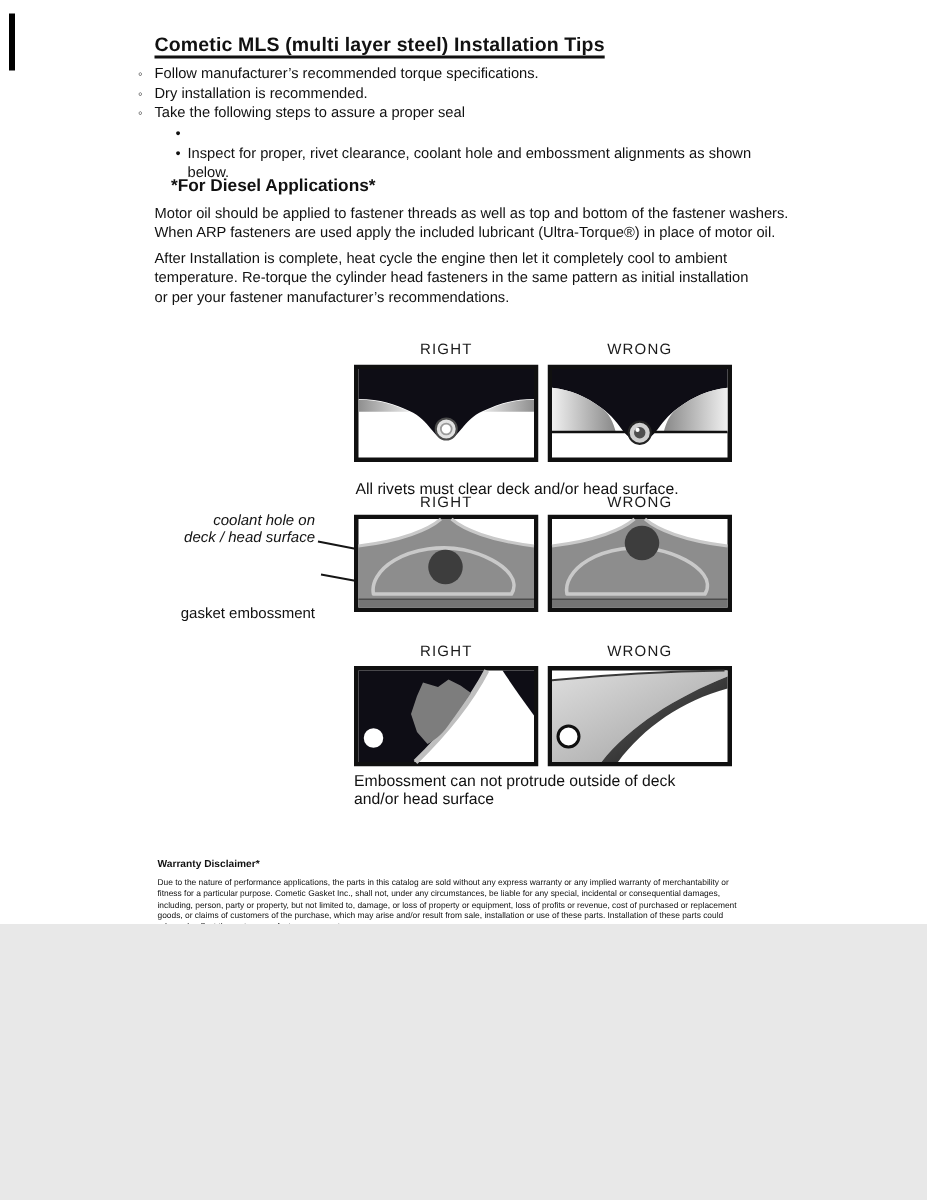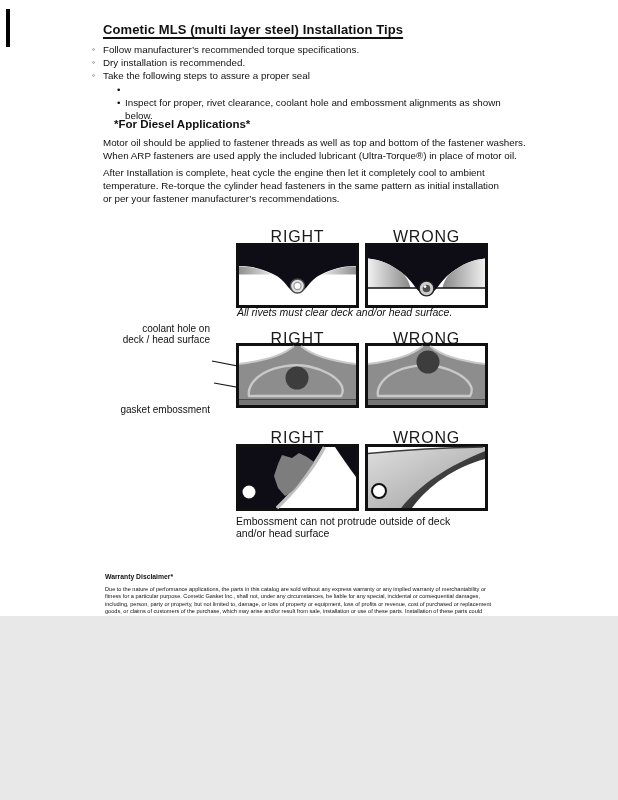--- a/index.html
+++ b/index.html
@@ -17,21 +17,21 @@
   .bullets{position:absolute;left:92px;top:43px;width:430px;font-size:9.8px;line-height:13.2px;}
   .b-row{display:flex;}
   .b-row.sub{padding-left:25px;}
   .b-mark{width:11px;flex:0 0 11px;font-size:8.5px;line-height:13.2px;}
   .b-row.sub .b-mark{width:8px;flex:0 0 8px;font-size:9.8px;}
   .sec-head{position:absolute;left:114px;top:118px;font-size:11.5px;font-weight:bold;}
   .body-par{white-space:pre-line;font-size:9.8px;line-height:13px;}
   .p1{position:absolute;left:103px;top:136px;width:445px;}
   .p2{position:absolute;left:103px;top:166px;width:445px;}
   .p3{position:absolute;left:103px;top:209px;width:445px;}
-  .dlabel{position:absolute;width:123px;text-align:center;font-size:16px;letter-spacing:.8px;color:#1a1a1a;}
+  .dlabel{position:absolute;width:123px;text-align:center;font-size:10px;letter-spacing:.8px;color:#1a1a1a;}
   .dcap{position:absolute;font-size:10.5px;line-height:11.5px;white-space:pre-line;color:#111;}
   .dbox{position:absolute;display:block;}
   .ann{position:absolute;left:85px;width:125px;text-align:right;font-size:10px;line-height:10.8px;white-space:pre-line;}
   .ptr-overlay{position:absolute;left:0;top:330px;pointer-events:none;}
   .warranty{position:absolute;left:105px;top:573px;width:418px;}
   .w-head{font-size:6.8px;font-weight:bold;margin:0 0 6px 0;}
   .wp{font-size:5.6px;line-height:7.35px;white-space:pre-line;margin:0 0 5.5px 0;}
   .footer-code{position:absolute;left:388px;top:750px;font-size:15.5px;letter-spacing:.3px;color:#b91c1c;}
 </style>
 </head>
@@ -113,26 +113,26 @@
     <path fill="url(#g2r)" d="M120,15.5 C107,17 98,21 87,29 C82,32.5 79,38.5 77.5,45 L120,45 Z"></path>
     <line x1="3" y1="45" x2="120" y2="45" stroke="#101010" stroke-width="1.6"></line>
     <path fill="#0e0d15" d="M49,38 C52,44 54,51 61.5,51 C69,51 71,44 74,38 C71,45 68,47.5 61.5,47.5 C55,47.5 52,45 49,38 Z" opacity="0"></path>
     <g>
       <circle cx="61.5" cy="45.5" r="7.4" fill="#cfcfcf" stroke="#222222" stroke-width="1.4"></circle>
       <circle cx="61.5" cy="45.5" r="3.8" fill="#4f4f4f"></circle>
       <circle cx="60" cy="43.6" r="1.4" fill="#fff"></circle>
     </g>
   </svg>
 
-  <div class="dcap" style="left:237px;top:307px;font-style:italic;">All rivets must clear deck and/or head surface.</div>
+  <div class="dcap" style="left:237px;top:321px;">All rivets must clear deck and/or head surface.</div>
 
   <div class="dlabel" style="left:236px;top:330px;">RIGHT</div>
   <div class="dlabel" style="left:365px;top:330px;">WRONG</div>
 
-  <div class="ann" style="top:324px;">coolant hole on
+  <div class="ann" style="top:343px;font-style:italic;">coolant hole on
 deck / head surface</div>
   <div class="ann" style="top:376px;margin-top:29px;">gasket embossment</div>
 
   <svg class="ptr-overlay" width="618" height="80" viewBox="0 0 618 80">
     <line x1="212" y1="31" x2="294" y2="47" stroke="#151515" stroke-width="1.2"></line>
     <line x1="214" y1="53" x2="263" y2="62" stroke="#151515" stroke-width="1.2"></line>
   </svg>
 
   <svg class="dbox" style="left:236px;top:343px;" width="123" height="65" viewBox="0 0 123 65">
     <rect x="1.5" y="1.5" width="120" height="62" fill="#fff" stroke="#101010" stroke-width="3"></rect>

